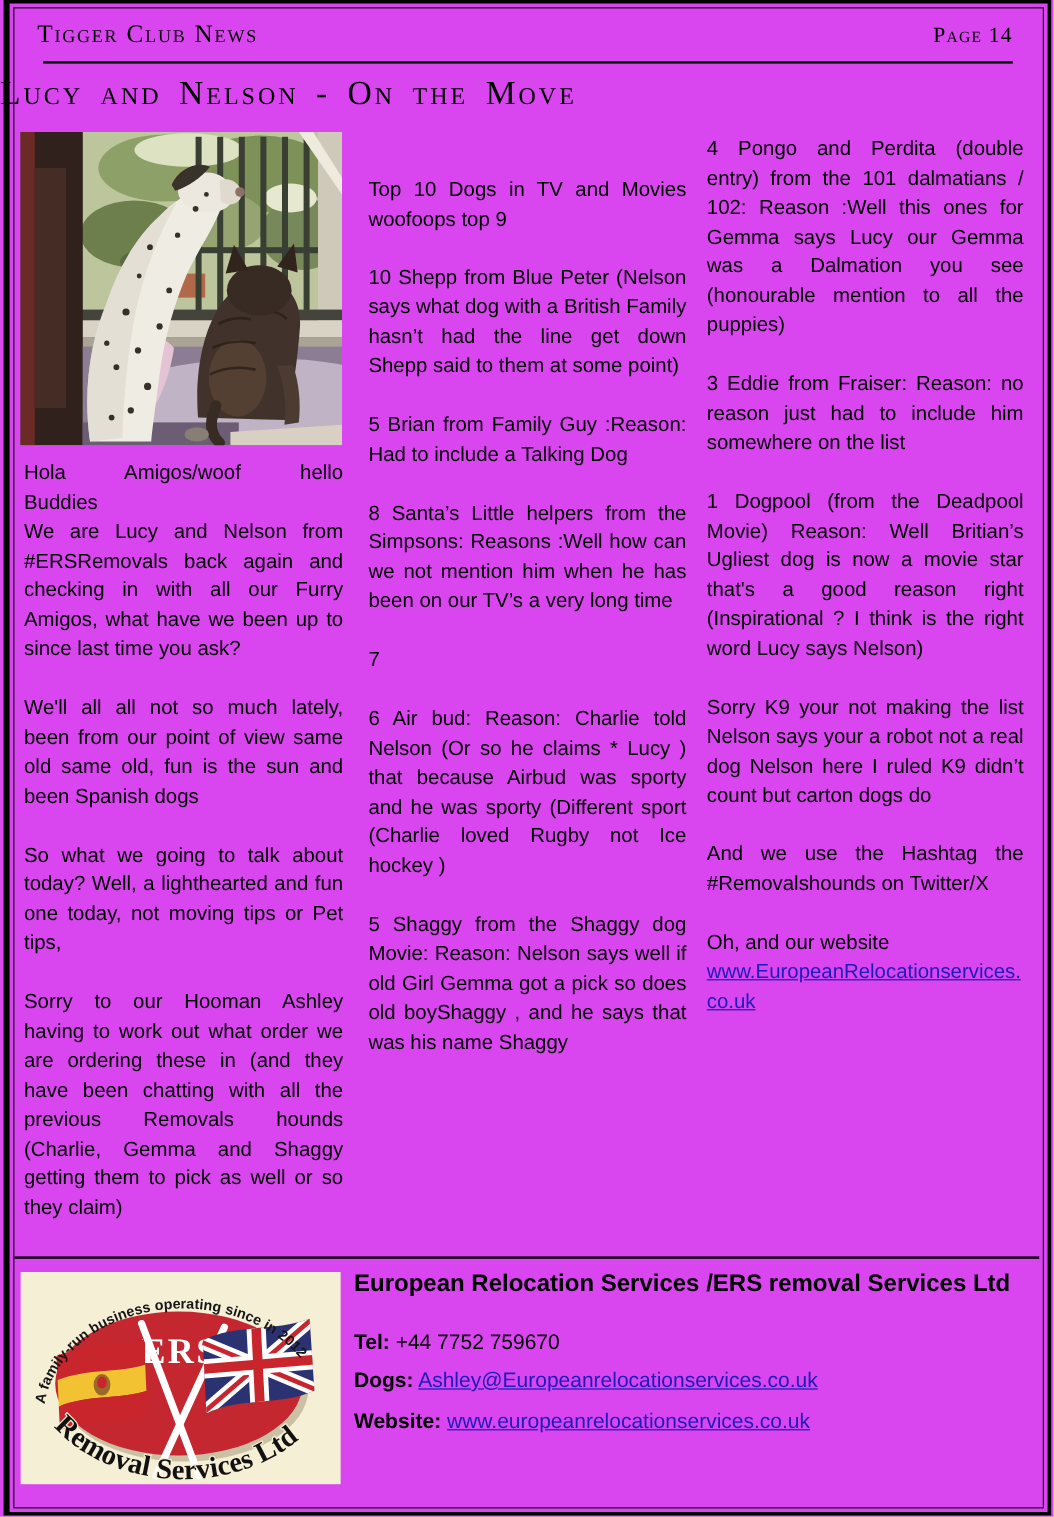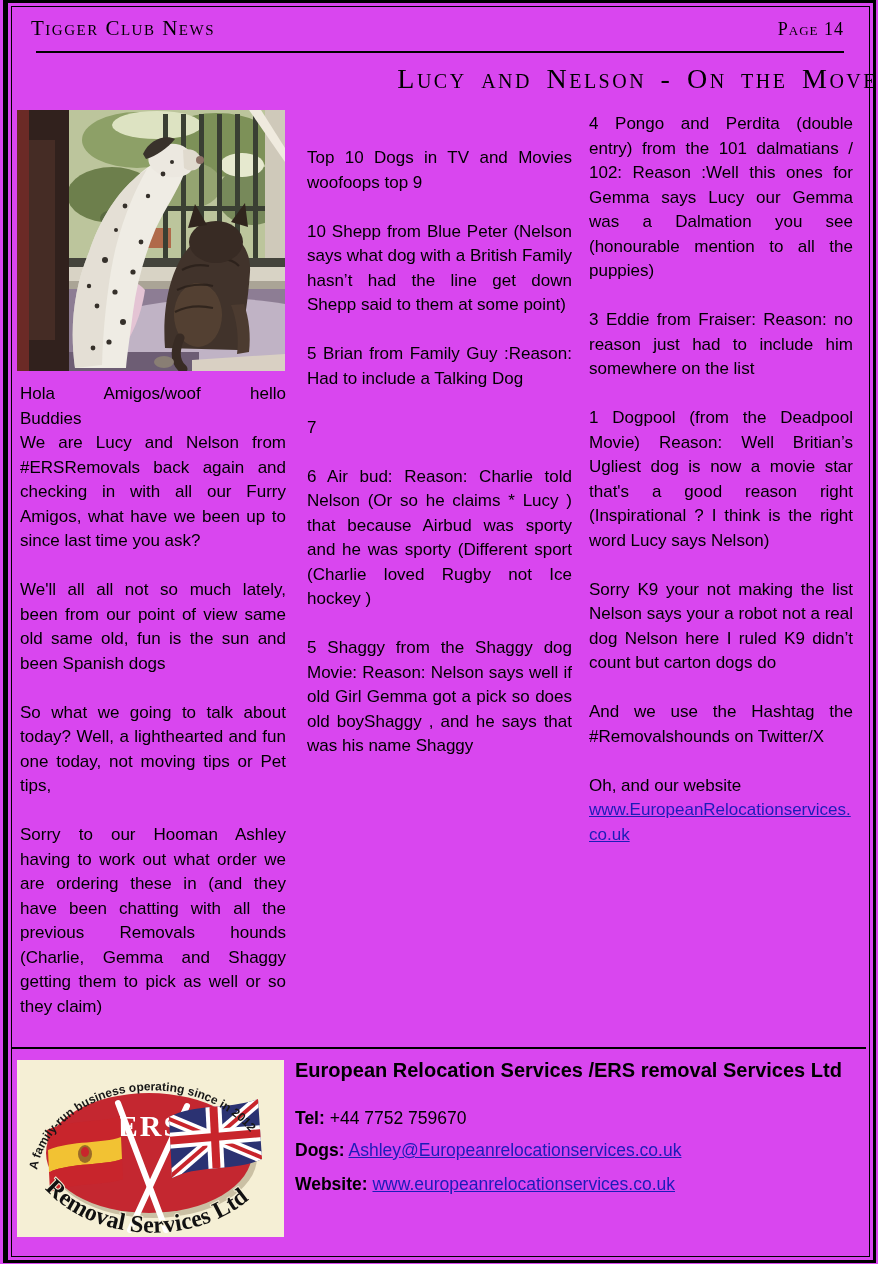--- a/index.html
+++ b/index.html
@@ -21,21 +21,21 @@
     font-family:"Liberation Serif", serif; font-variant:small-caps;
     font-size:21px; letter-spacing:1.5px;
   }
   .masthead-page {
     position:absolute; right:34px; top:19px;
     font-family:"Liberation Serif", serif; font-variant:small-caps;
     font-size:18px; letter-spacing:1px;
   }
   .masthead-rule { position:absolute; left:36px; top:51px; width:808px; height:2px; background:#000; }
   .article-title {
-    position:absolute; left:0; right:0; top:63px; text-align:right;
+    position:absolute; left:0; right:0; top:63px; text-align:left;
     font-family:"Liberation Serif", serif; font-variant:small-caps;
     font-size:28px; letter-spacing:2.5px; word-spacing:5px;
   }
   .photo { position:absolute; left:17px; top:110px; width:268px; height:261px; }
   .col { position:absolute; font-size:17px; line-height:24.5px; text-align:justify; }
   .col p, .col a { margin:0; display:block; }
   .col .gap { margin-top:24.5px; }
   .col .stretch { text-align-last:justify; }
   #col1 { left:20px; top:382px; width:266px; }
   #col2 { left:307px; top:146px; width:265px; }
@@ -144,20 +144,21 @@
       <p>Buddies</p>
       <p>We are Lucy and Nelson from #ERSRemovals back again and checking in with all our Furry Amigos, what have we been up to since last time you ask?</p>
       <p class="gap">We'll all all not so much lately, been from our point of view same old same old, fun is the sun and been Spanish dogs</p>
       <p class="gap">So what we going to talk about today? Well, a lighthearted and fun one today, not moving tips or Pet tips,</p>
       <p class="gap">Sorry to our Hooman Ashley having to work out what order we are ordering these in (and they have been chatting with all the previous Removals hounds (Charlie, Gemma and Shaggy getting them to pick as well or so they claim)</p>
     </div>
   <div class="col" id="col2">
       <p>Top 10 Dogs in TV and Movies woofoops top 9</p>
       <p class="gap">10 Shepp from Blue Peter (Nelson says what dog with a British Family hasn’t had the line get down Shepp said to them at some point)</p>
       <p class="gap">5 Brian from Family Guy :Reason: Had to include a Talking Dog</p>
+      <p class="gap">8 Santa’s Little helpers from the Simpsons: Reasons :Well how can we not mention him when he has been on our TV’s a very long time</p>
       <p class="gap">7</p>
       <p class="gap">6 Air bud: Reason: Charlie told Nelson (Or so he claims * Lucy ) that because Airbud was sporty and he was sporty (Different sport (Charlie loved Rugby not Ice hockey )</p>
       <p class="gap">5 Shaggy from the Shaggy dog Movie: Reason: Nelson says well if old Girl Gemma got a pick so does old boyShaggy , and he says that was his name Shaggy</p>
     </div>
   <div class="col" id="col3">
       <p>4 Pongo and Perdita (double entry) from the 101 dalmatians / 102: Reason :Well this ones for Gemma says Lucy our Gemma was a Dalmation you see (honourable mention to all the puppies)</p>
       <p class="gap">3 Eddie from Fraiser: Reason: no reason just had to include him somewhere on the list</p>
       <p class="gap">1 Dogpool (from the Deadpool Movie) Reason: Well Britian’s Ugliest dog is now a movie star that's a good reason right (Inspirational ? I think is the right word Lucy says Nelson)</p>
       <p class="gap">Sorry K9 your not making the list Nelson says your a robot not a real dog Nelson here I ruled K9 didn’t count but carton dogs do</p>
       <p class="gap">And we use the Hashtag the #Removalshounds on Twitter/X</p>

